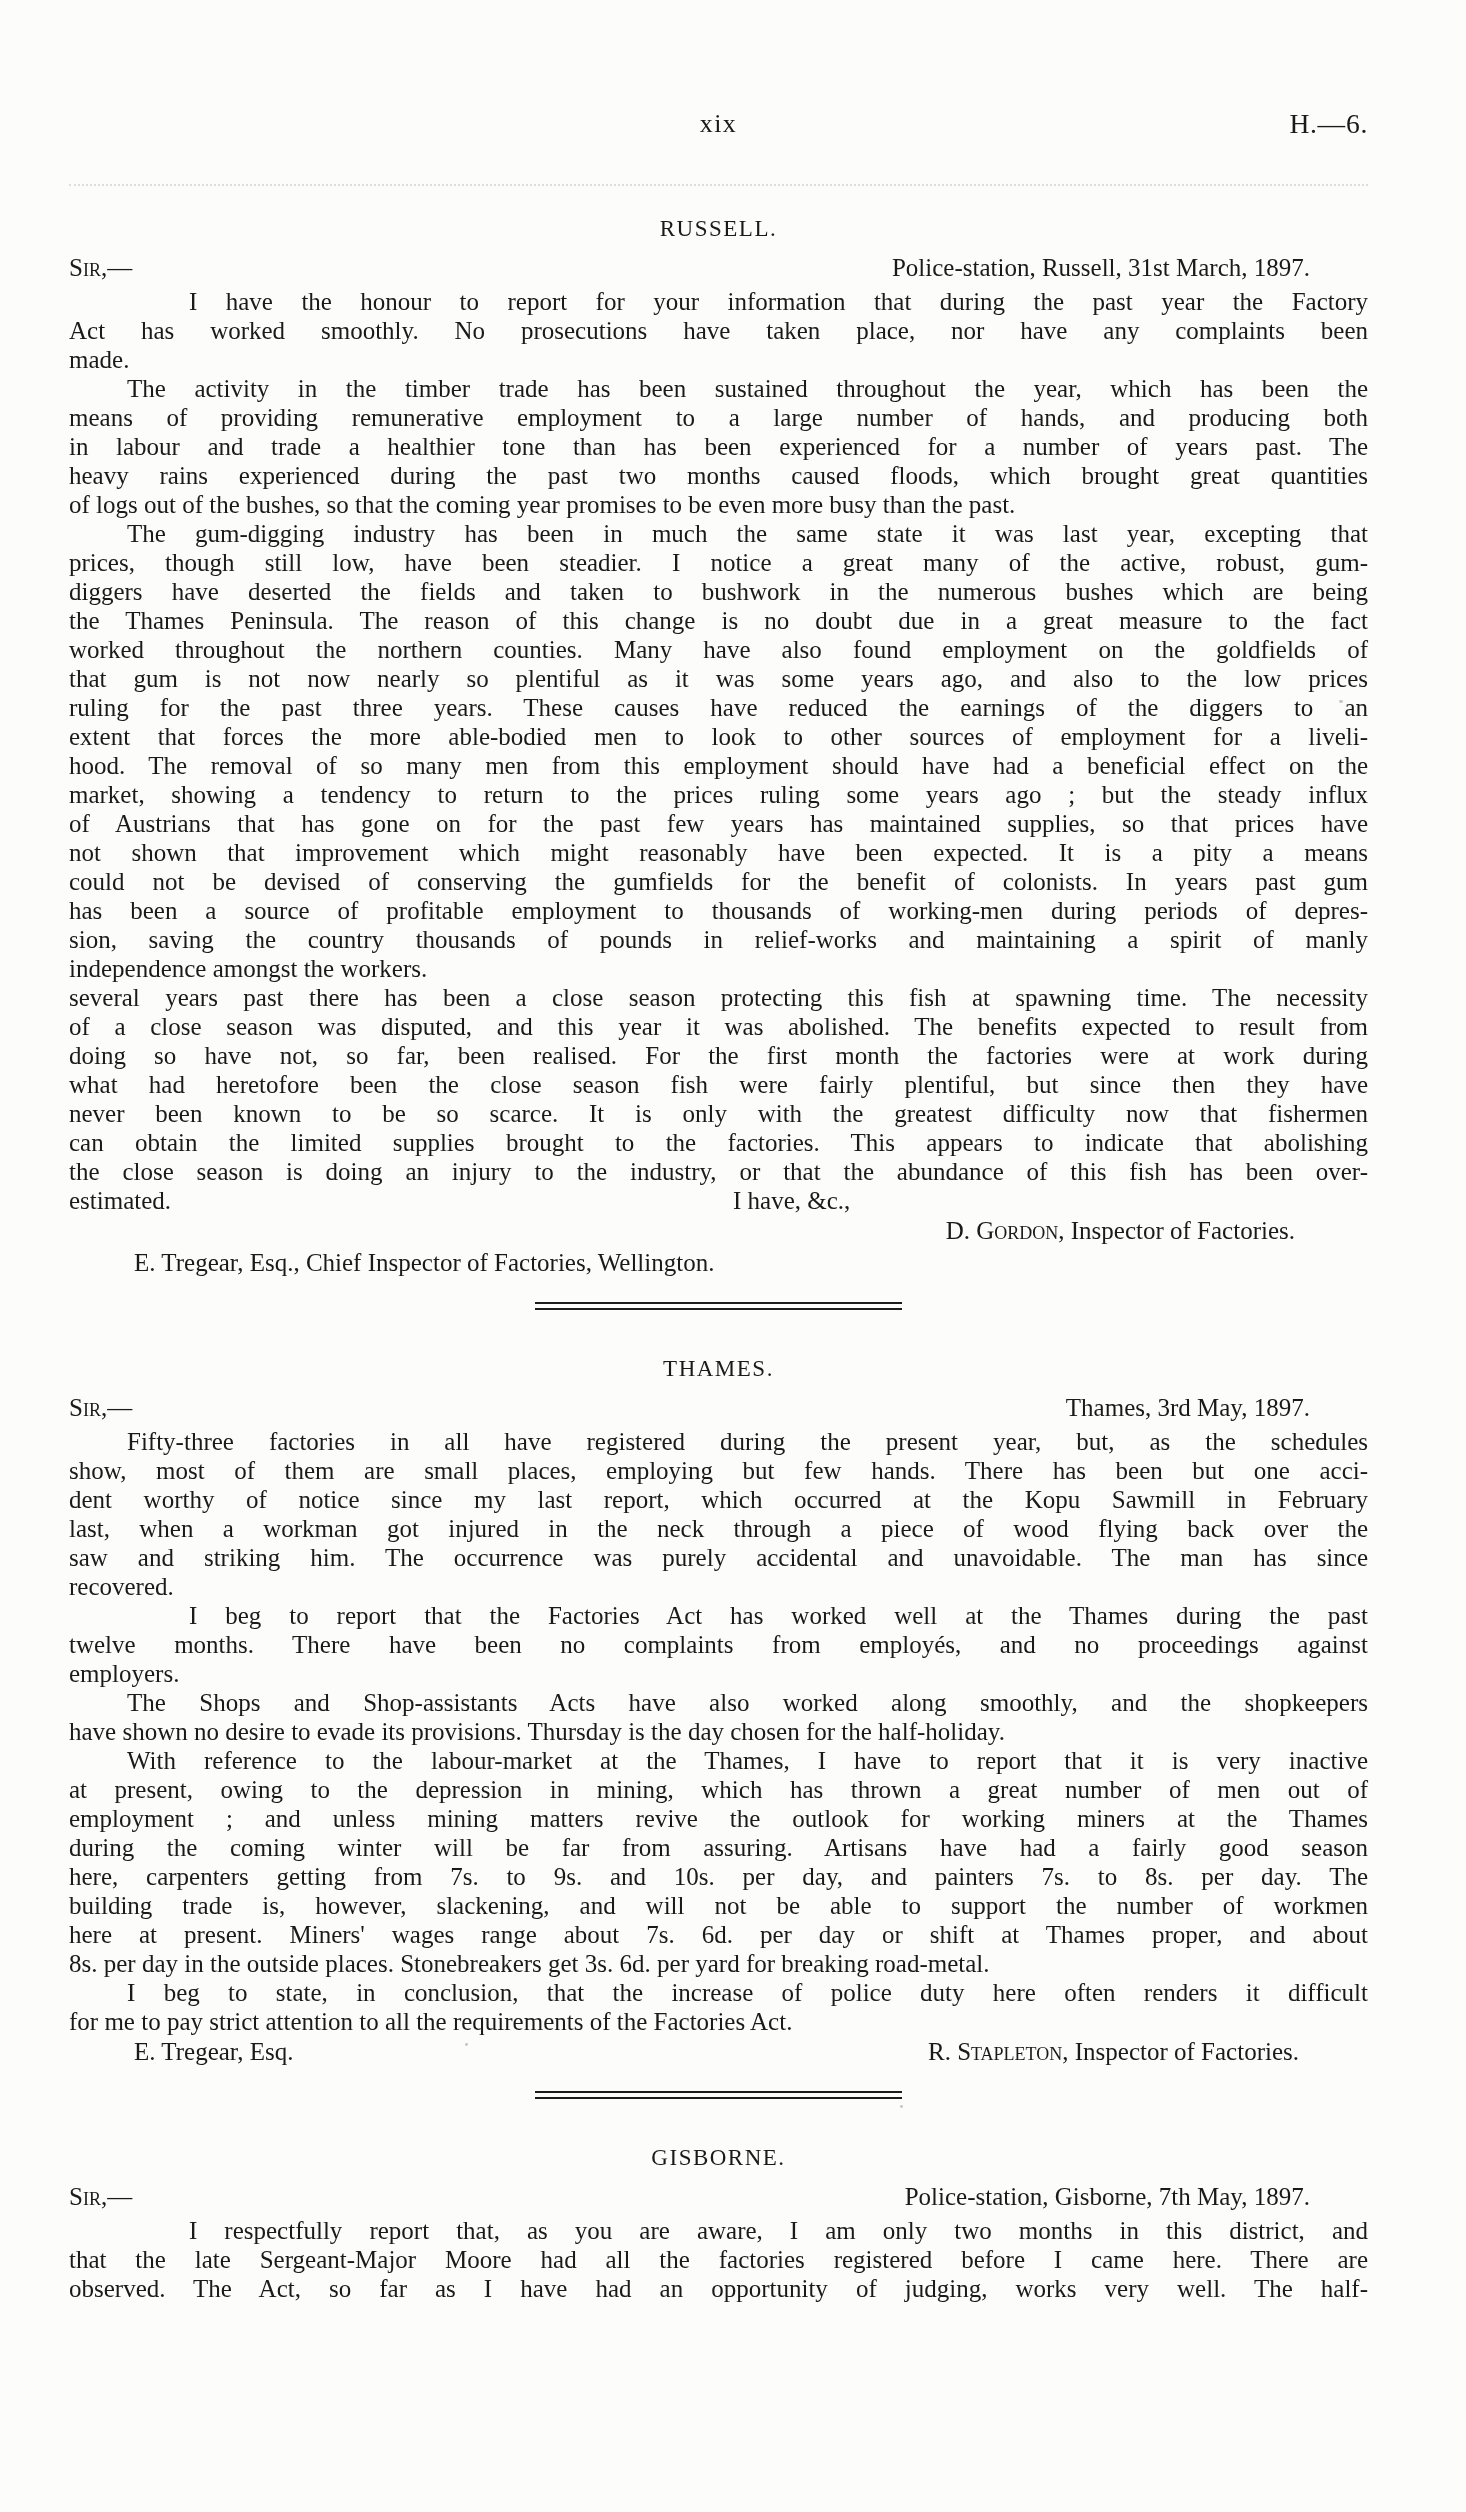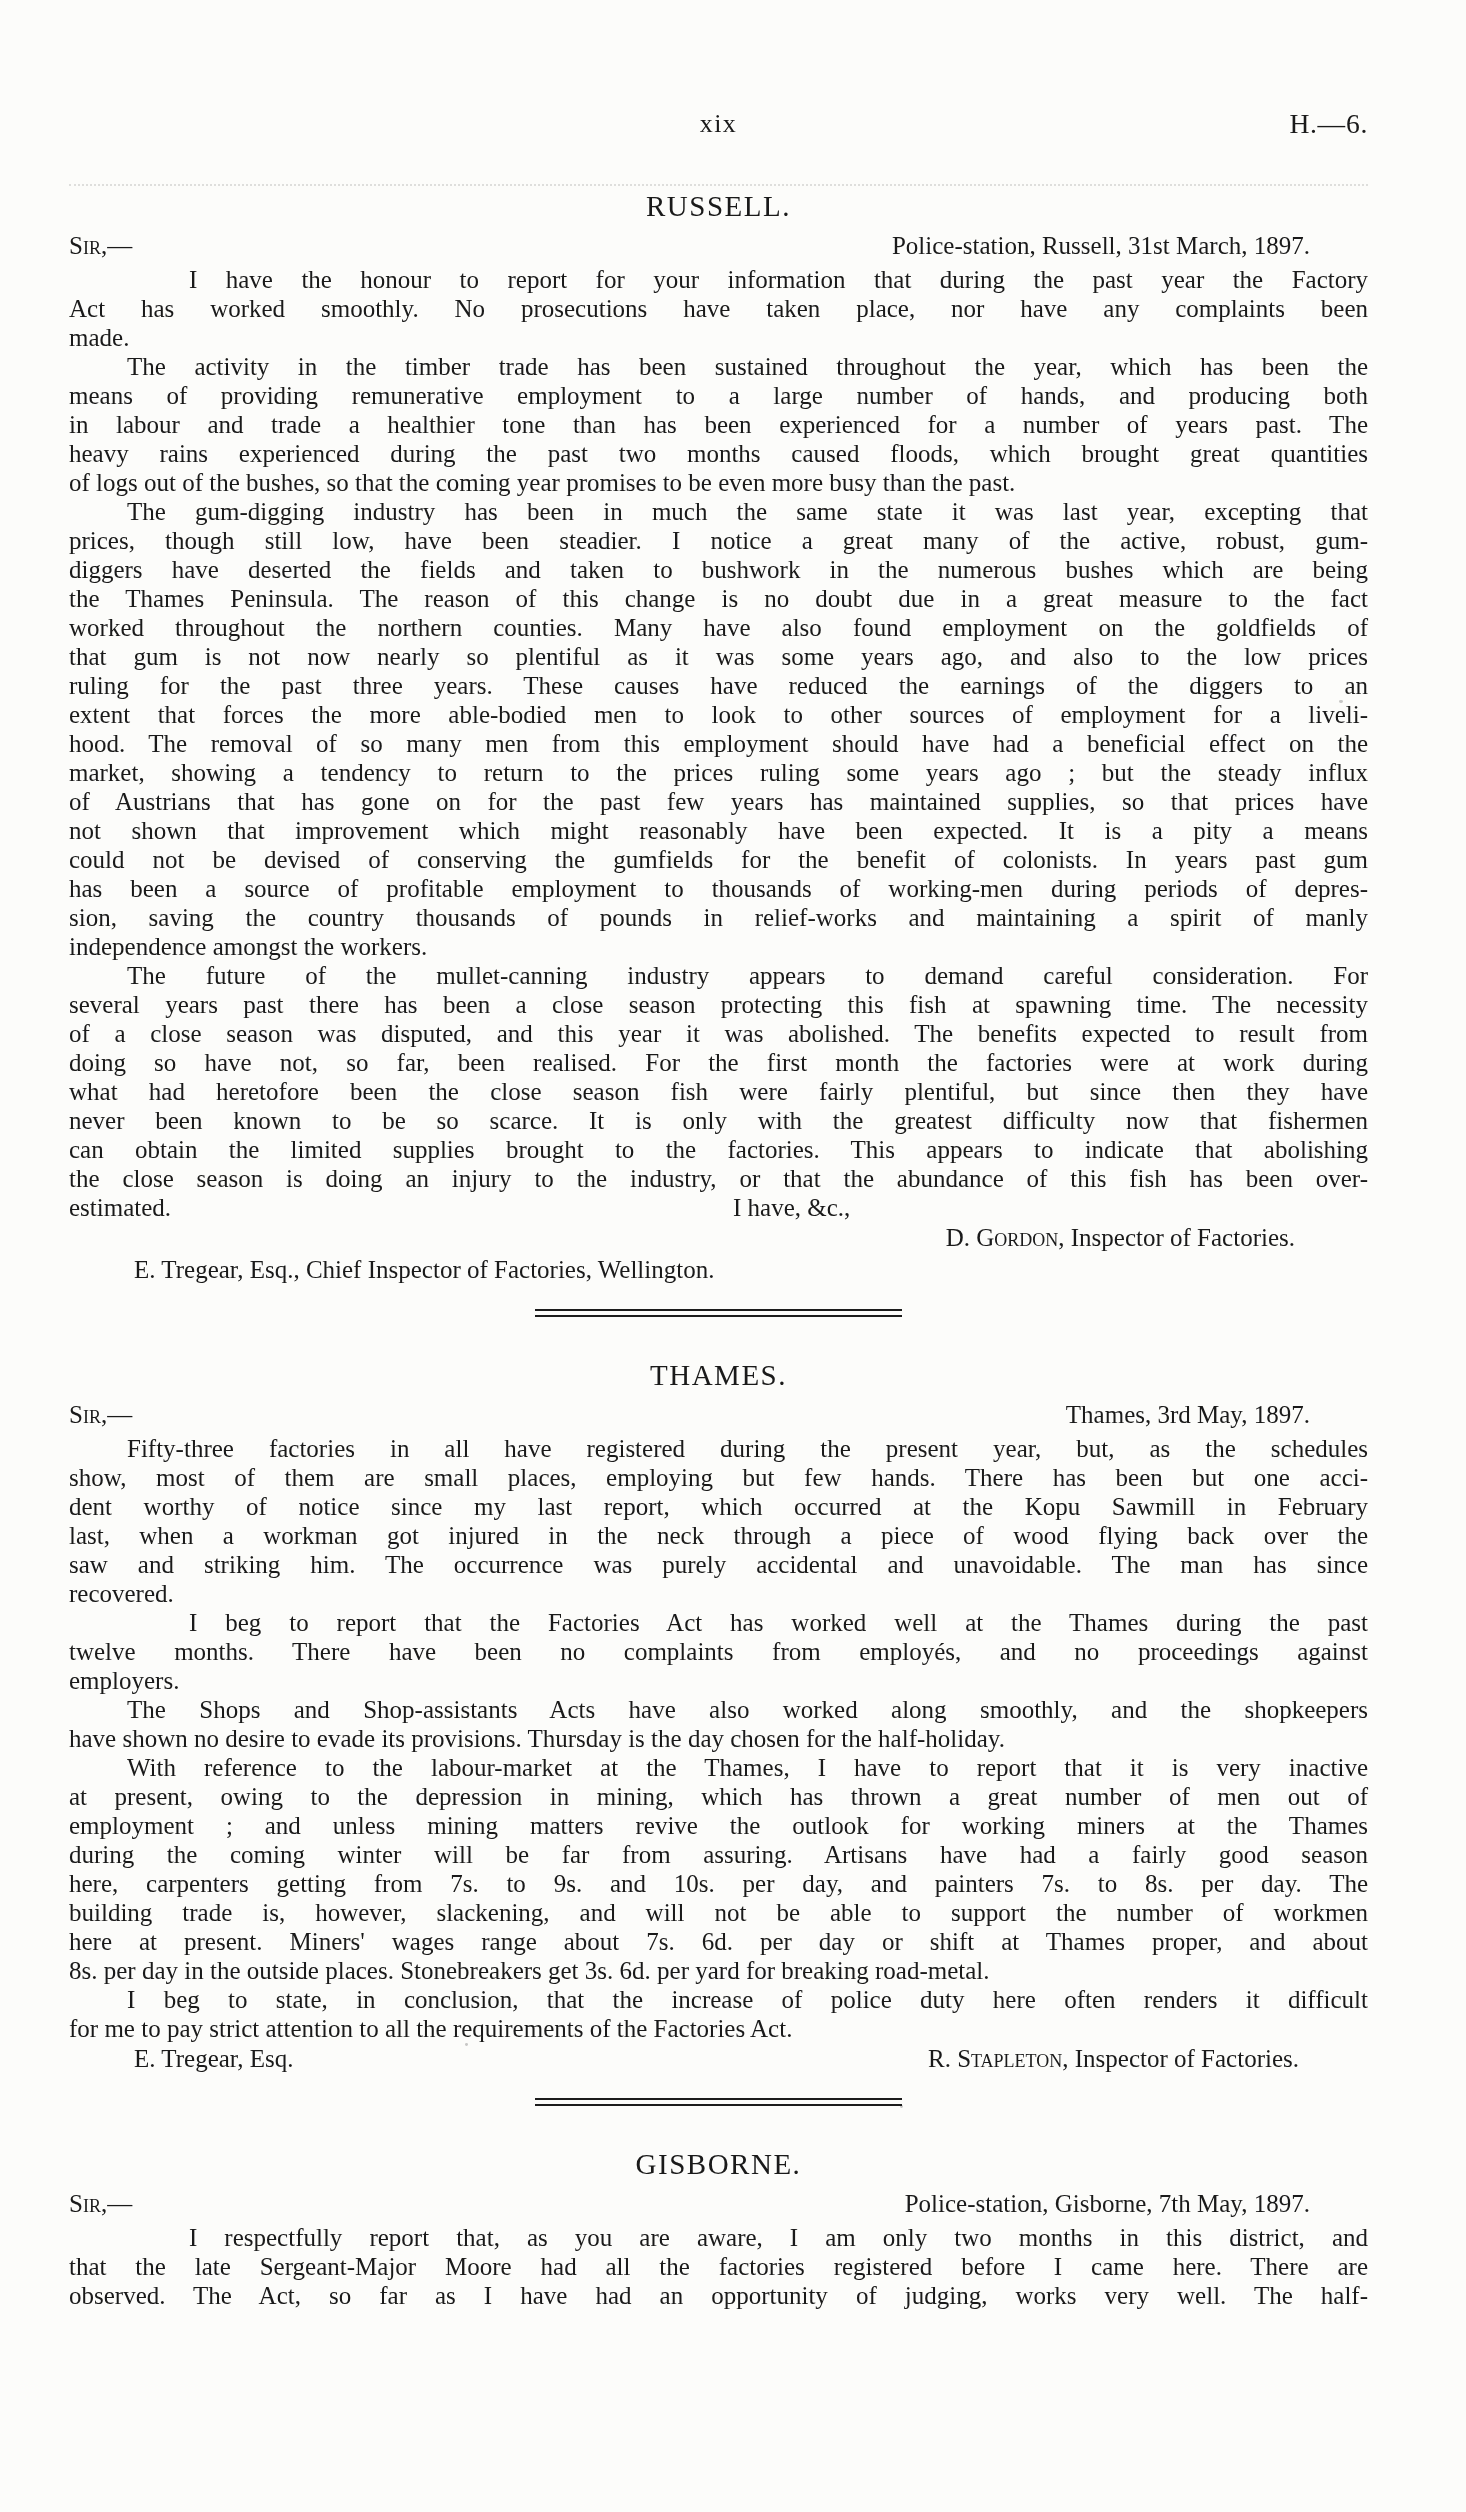--- a/index.html
+++ b/index.html
@@ -32,23 +32,23 @@
   
   .smudge-top {
     margin-top: 40px;
     border-top: 2.2px dotted rgba(70,70,70,0.16);
     height: 0;
   }
   .speck { position: absolute; background: rgba(40,40,40,0.25); border-radius: 50%; }
   
   .section-heading {
     text-align: center;
-    font-size: 29px;
+    font-size: 23px;
     letter-spacing: 1.5px;
-    margin-top: 3px;
+    margin-top: 25px;
     line-height: 35px;
   }
   .sal-row { position: relative; height: 35px; margin-top: 5.8px; font-size: 25px; line-height: 32px; }
   .salutation { position: absolute; left: 0; }
   .dateline { position: absolute; right: 58px; }
   .smallcaps { font-variant: small-caps; }
   .para { }
   .line {
     font-size: 25px;
     line-height: 29px;
@@ -123,21 +123,20 @@
             <div class="line">hood. The removal of so many men from this employment should have had a beneficial effect on the</div>
             <div class="line">market, showing a tendency to return to the prices ruling some years ago ; but the steady influx</div>
             <div class="line">of Austrians that has gone on for the past few years has maintained supplies, so that prices have</div>
             <div class="line">not shown that improvement which might reasonably have been expected. It is a pity a means</div>
             <div class="line">could not be devised of conserving the gumfields for the benefit of colonists. In years past gum</div>
             <div class="line">has been a source of profitable employment to thousands of working-men during periods of depres-</div>
             <div class="line">sion, saving the country thousands of pounds in relief-works and maintaining a spirit of manly</div>
             <div class="line last">independence amongst the workers.</div>
           </div>
           <div class="para">
-            <div class="line" style="text-indent: 58px;">The future of the mullet-canning industry appears to demand careful consideration. For</div>
             <div class="line">several years past there has been a close season protecting this fish at spawning time. The necessity</div>
             <div class="line">of a close season was disputed, and this year it was abolished. The benefits expected to result from</div>
             <div class="line">doing so have not, so far, been realised. For the first month the factories were at work during</div>
             <div class="line">what had heretofore been the close season fish were fairly plentiful, but since then they have</div>
             <div class="line">never been known to be so scarce. It is only with the greatest difficulty now that fishermen</div>
             <div class="line">can obtain the limited supplies brought to the factories. This appears to indicate that abolishing</div>
             <div class="line">the close season is doing an injury to the industry, or that the abundance of this fish has been over-</div>
           </div>
           <div class="close-row">
             <span class="close-left">estimated.</span>

